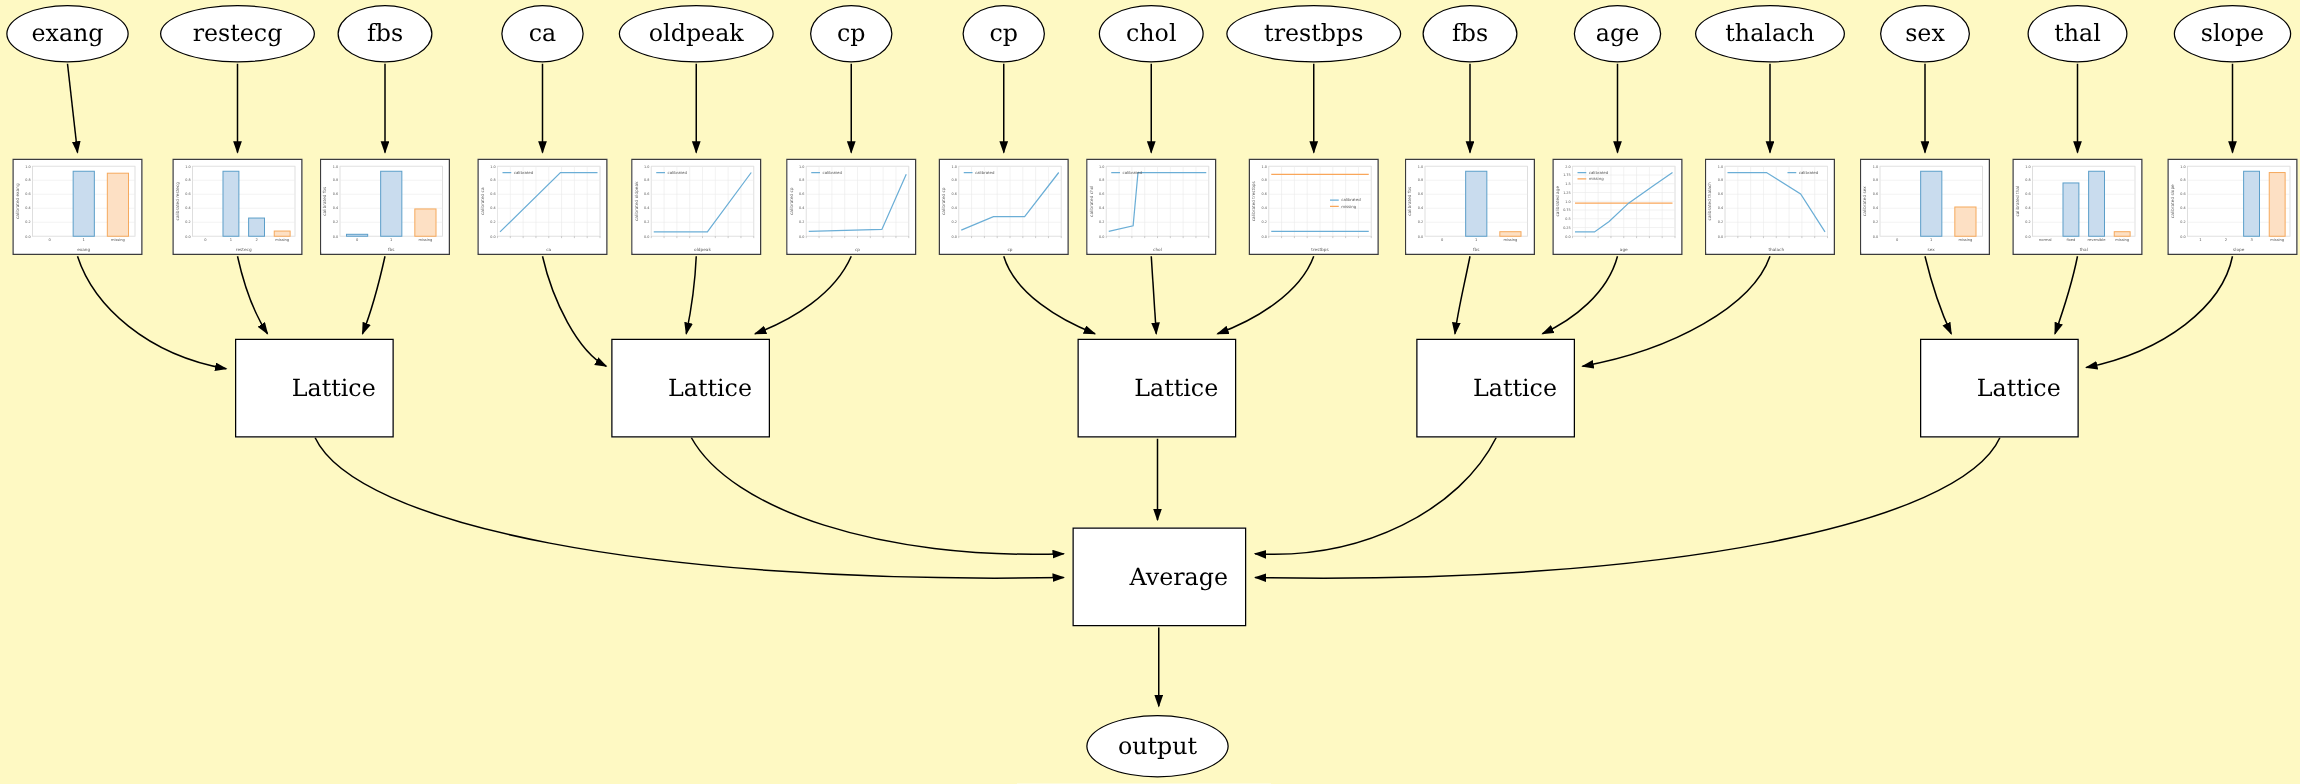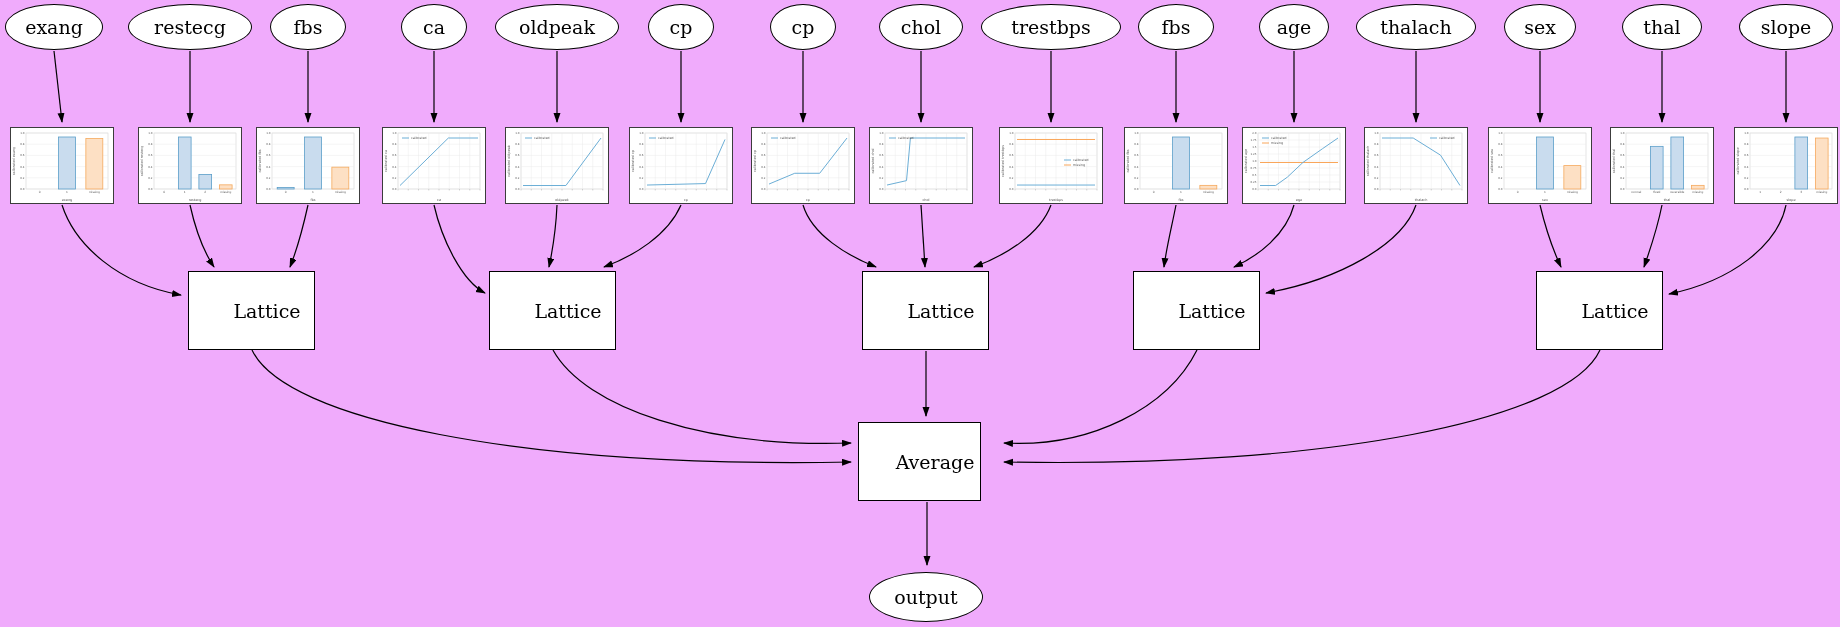--- a/index.html
+++ b/index.html
@@ -1,16 +1,16 @@
 <!DOCTYPE html>
 <html><head>
 <meta charset="utf-8">
 <style>
   html,body{margin:0;padding:0;background:#ffffff;}
-  #stage{position:relative;width:1840px;height:627px;background:#f0abfc;overflow:hidden;
+  #stage{position:relative;width:1840px;height:627px;background:#fef9c3;overflow:hidden;
          font-family:"DejaVu Serif", serif;}
   #edges{position:absolute;left:0;top:0;pointer-events:none;}
   .feat-ellipse{position:absolute;top:4px;height:46px;border:1.3px solid #000;border-radius:50%;
         display:flex;align-items:center;justify-content:center;background:#fff;box-sizing:border-box;}
   .feat-ellipse span{font-size:19px;color:#000;}
   .chart-node{position:absolute;top:127px;width:104px;height:77px;border:1.4px solid #3c3c3c;
         background:#fff;box-sizing:border-box;}
   .chart-node svg{display:block;}
   .box-node{position:absolute;border:1.3px solid #000;background:#fff;box-sizing:border-box;
         display:flex;align-items:center;justify-content:center;padding-left:31px;}
@@ -644,20 +644,20 @@
   <div class="box-node" style="left:862px;top:271px;width:127px;height:79px">
       <span>Lattice</span>
     </div>
   <div class="box-node" style="left:1133px;top:271px;width:127px;height:79px">
       <span>Lattice</span>
     </div>
   <div class="box-node" style="left:1536px;top:271px;width:127px;height:79px">
       <span>Lattice</span>
     </div>
 
-  <div class="box-node" style="left:858px;top:422px;width:123px;height:79px">
+  <div class="box-node" style="left:858px;top:422px;width:139px;height:79px">
       <span>Average</span>
     </div>
 
   <div class="out-ellipse" style="left:869px;top:572px;width:114px;height:50px">
       <span>output</span>
     </div>
 </div>
 
 </body></html>

